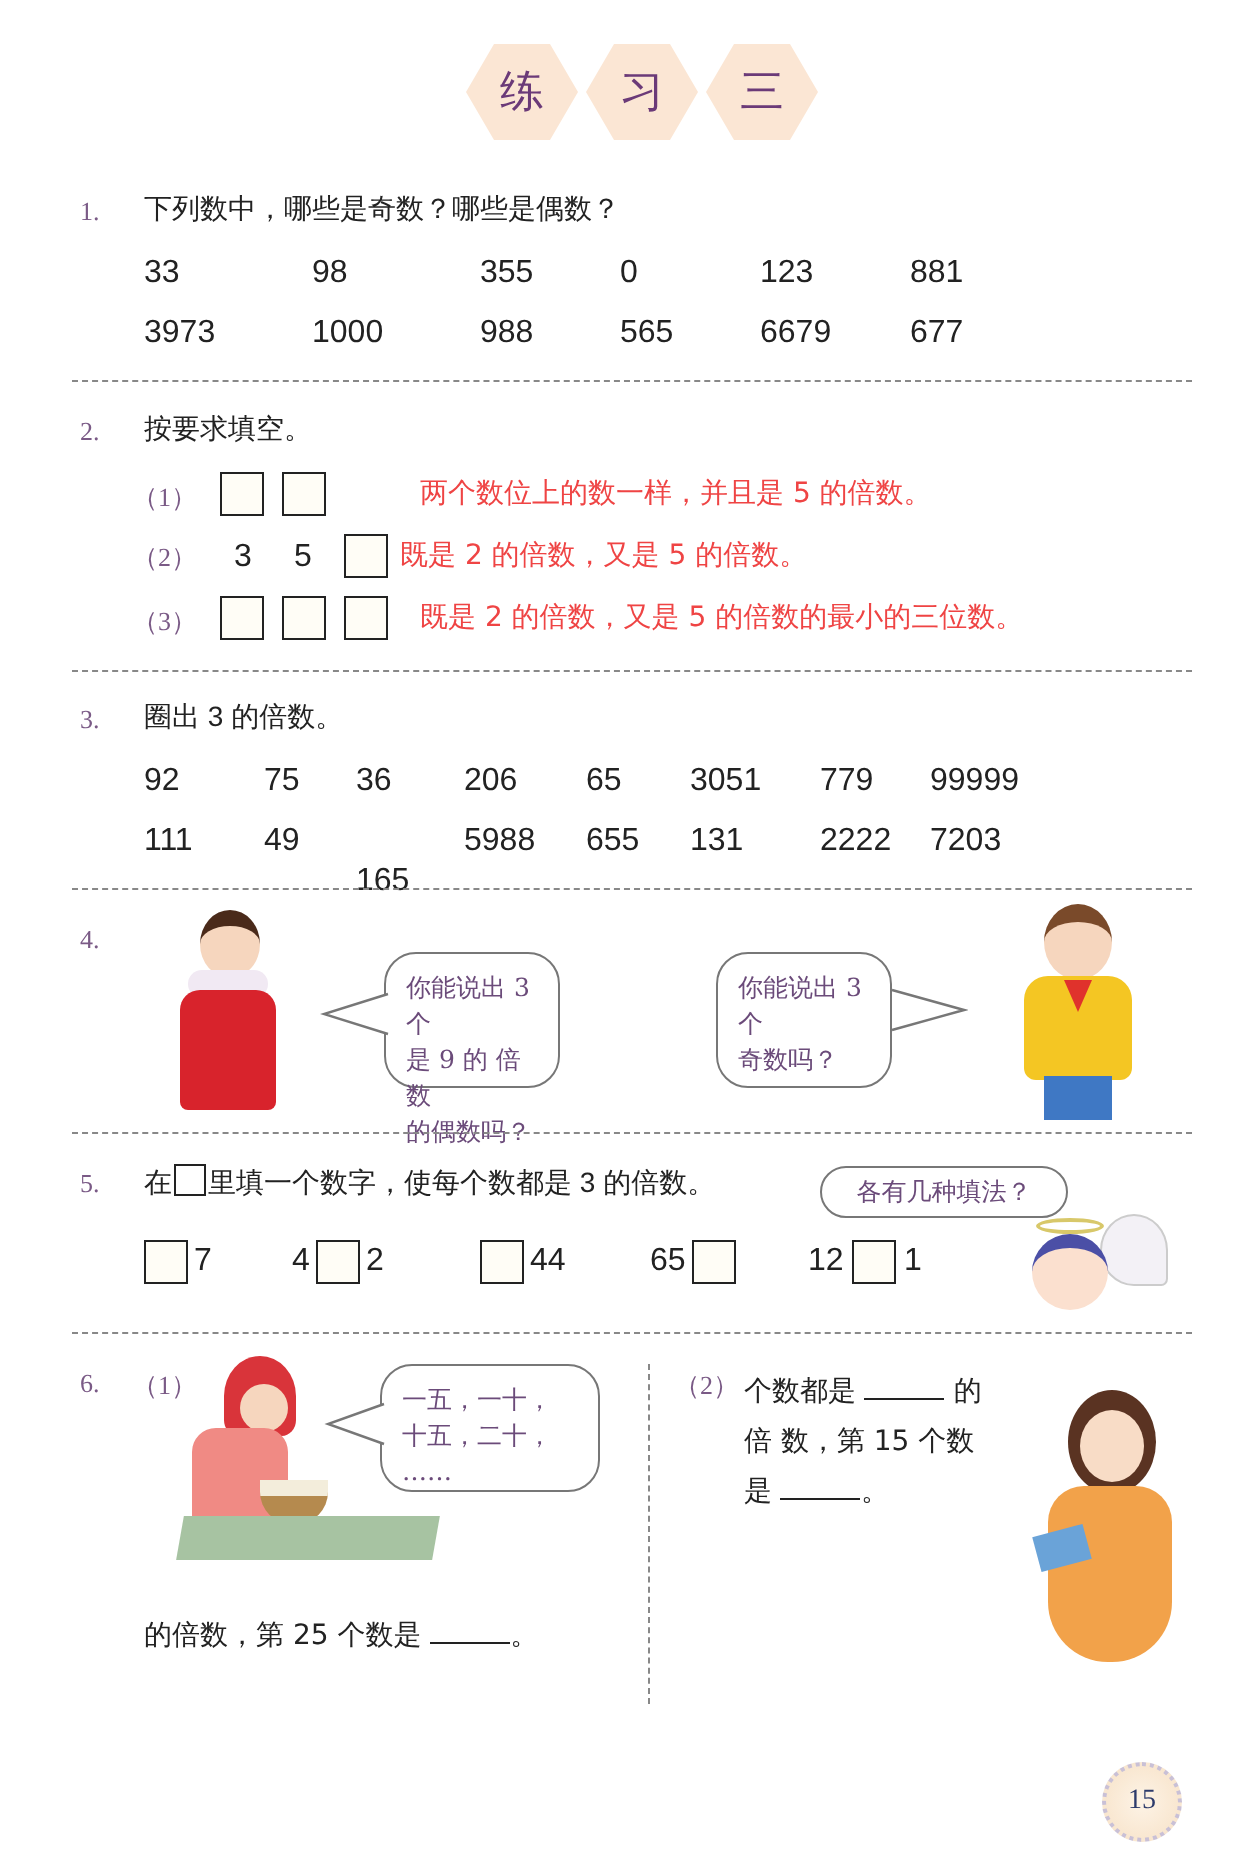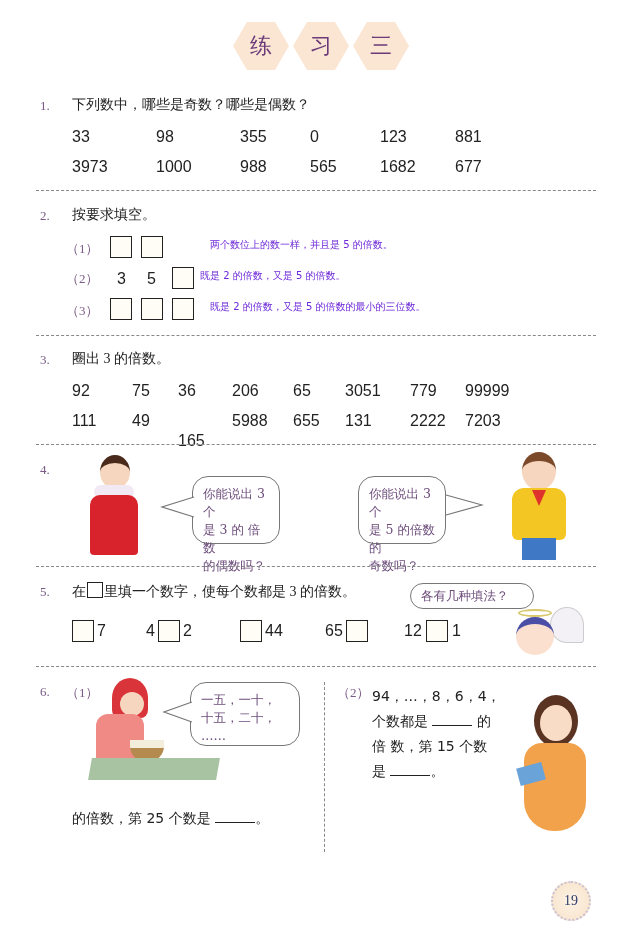--- a/index.html
+++ b/index.html
@@ -4,27 +4,27 @@
 <style>
   * { box-sizing: border-box; margin: 0; padding: 0; }
   html, body { width: 624px; height: 933px; background: #ffffff; overflow: hidden; }
   body { position: relative; font-family: "DejaVu Serif", serif; color: #222; }
 
   .title-wrap { position: absolute; top: 22px; left: 233px; display: flex; gap: 4px; }
   .hex { width: 56px; height: 48px; background: #fbe6d4; clip-path: polygon(25% 0, 75% 0, 100% 50%, 75% 100%, 25% 100%, 0 50%);
          display: flex; align-items: center; justify-content: center; font-size: 22px; color: #6b3a78; font-family: "DejaVu Serif", serif; }
 
   .qnum { position: absolute; left: 40px; font-size: 13px; color: #7a5a86; font-family: "Liberation Serif", serif; }
-  .qtext { position: absolute; left: 72px; font-size: 14px; color: #222; font-family: Liberation Serif, serif; }
+  .qtext { position: absolute; left: 72px; font-size: 14px; color: #222; font-family: Liberation Sans, sans-serif; }
   .num { position: absolute; font-family: "Liberation Sans", sans-serif; font-size: 16px; color: #222; }
   .divider { position: absolute; left: 36px; width: 560px; height: 0; border-top: 1px dashed #888; }
 
   .sub-label { position: absolute; font-family: "Liberation Serif", serif; font-size: 13px; color: #7a5a86; }
   .box { position: absolute; width: 22px; height: 22px; border: 1.5px solid #222; background: #fffdf6; }
-  .cn { position: absolute; font-family: "DejaVu Sans", sans-serif; font-size: 10px; color: #6d28d9; white-space: nowrap; }
+  .cn { position: absolute; font-family: "DejaVu Sans", sans-serif; font-size: 14px; color: #ef4444; white-space: nowrap; }
 
   .bubble { position: absolute; border: 1.2px solid #777; border-radius: 16px; background: #fff; padding: 8px 10px;
             font-size: 12.5px; color: #6b4b7a; line-height: 18px; font-family: "DejaVu Serif", serif; }
 
   .figure { position: absolute; border-radius: 10px; }
   .page-num { position: absolute; left: 551px; top: 881px; width: 40px; height: 40px; border-radius: 50%;
               background: radial-gradient(circle, #fdf3e6 0%, #f7e2c8 100%); border: 2px dotted #c9c0d6;
               display: flex; align-items: center; justify-content: center; font-family: "Liberation Serif", serif; font-size: 14px; color: #2d3b6b; }
   .vline { position: absolute; left: 324px; top: 682px; height: 170px; border-left: 1px dashed #888; }
   .blank { display: inline-block; width: 40px; border-bottom: 1px solid #222; height: 12px; vertical-align: baseline; }
@@ -44,21 +44,21 @@
 <div class="num" style="top:128px;left:72px">33</div>
 <div class="num" style="top:128px;left:156px">98</div>
 <div class="num" style="top:128px;left:240px">355</div>
 <div class="num" style="top:128px;left:310px">0</div>
 <div class="num" style="top:128px;left:380px">123</div>
 <div class="num" style="top:128px;left:455px">881</div>
 <div class="num" style="top:158px;left:72px">3973</div>
 <div class="num" style="top:158px;left:156px">1000</div>
 <div class="num" style="top:158px;left:240px">988</div>
 <div class="num" style="top:158px;left:310px">565</div>
-<div class="num" style="top:158px;left:380px">1682</div>
+<div class="num" style="top:158px;left:380px">6679</div>
 <div class="num" style="top:158px;left:455px">677</div>
 <div class="divider" style="top:190px"></div>
 
 <div class="qnum" style="top:208px">2.</div>
 <div class="qtext" style="top:206px">按要求填空。</div>
 
 <div class="sub-label" style="top:240px;left:66px">（1）</div>
 <div class="box" style="top:236px;left:110px"></div>
 <div class="box" style="top:236px;left:141px"></div>
 <div class="cn" style="top:238px;left:210px">两个数位上的数一样，并且是 5 的倍数。</div>
@@ -98,49 +98,48 @@
 
 <div class="qnum" style="top:462px">4.</div>
 
 <div class="figure" style="top:455px;left:88px;width:55px;height:105px;">
   <div style="position:absolute;top:0;left:12px;width:30px;height:34px;border-radius:50%;background:#f6d6be;border-top:8px solid #4a2a1a;"></div>
   <div style="position:absolute;top:30px;left:6px;width:40px;height:14px;border-radius:7px;background:#f1e9f3;"></div>
   <div style="position:absolute;top:40px;left:2px;width:48px;height:60px;border-radius:10px 10px 4px 4px;background:#d8232c;"></div>
 </div>
 <div class="bubble" style="top:476px;left:192px;width:88px;height:68px;">
   <div>你能说出 3 个</div>
-  <div>是 3 的 倍 数</div>
+  <div>是 9 的 倍 数</div>
   <div>的偶数吗？</div>
 </div>
 <svg style="position:absolute;top:495px;left:160px" width="36" height="24">
   <polyline points="34,2 2,12 34,22" fill="#fff" stroke="#777" stroke-width="1.2"></polyline>
 </svg>
 
 <div class="bubble" style="top:476px;left:358px;width:88px;height:68px;">
   <div>你能说出 3 个</div>
-  <div>是 5 的倍数的</div>
   <div>奇数吗？</div>
 </div>
 <svg style="position:absolute;top:493px;left:444px" width="40" height="24">
   <polyline points="2,2 38,12 2,22" fill="#fff" stroke="#777" stroke-width="1.2"></polyline>
 </svg>
 
 <div class="figure" style="top:452px;left:510px;width:58px;height:110px;">
   <div style="position:absolute;top:0;left:12px;width:34px;height:38px;border-radius:50%;background:#f6d6be;border-top:9px solid #7a4a2a;"></div>
   <div style="position:absolute;top:36px;left:2px;width:54px;height:52px;border-radius:12px 12px 6px 6px;background:#f4c623;"></div>
   <div style="position:absolute;top:38px;left:22px;width:14px;height:16px;background:#e0322c;clip-path:polygon(0 0,100% 0,50% 100%);"></div>
   <div style="position:absolute;top:86px;left:12px;width:34px;height:22px;background:#3f78c4;"></div>
 </div>
 <div class="divider" style="top:566px"></div>
 
 <div class="qnum" style="top:584px">5.</div>
 <div class="qtext" style="top:582px">
   <span>在</span><span style="display:inline-block;width:16px;height:16px;border:1.5px solid #222;vertical-align:-2px;margin:0 1px;"></span><span>里填一个数字，使每个数都是 3 的倍数。</span>
 </div>
-<div class="bubble" style="top:583px;left:410px;width:124px;height:26px;border-radius:13px;padding:3px 10px;font-size:12.5px;">各有几种填法？</div>
+<div class="bubble" style="top:583px;left:410px;width:124px;height:26px;border-radius:13px;padding:3px 10px;font-size:12.5px;text-align:center;">各有几种填法？</div>
 
 <div class="figure" style="top:605px;left:508px;width:78px;height:58px;">
   <div style="position:absolute;top:2px;left:42px;width:34px;height:36px;border-radius:50% 50% 10% 50%;background:#f3f1f6;border:1px solid #ccc;"></div>
   <div style="position:absolute;top:12px;left:8px;width:38px;height:38px;border-radius:50%;background:#fbe0cf;border-top:7px solid #4b4fa6;"></div>
   <div style="position:absolute;top:4px;left:10px;width:34px;height:8px;border-radius:50%;border:2px solid #d8c86a;"></div>
 </div>
 
 <div class="box" style="top:620px;left:72px"></div>
 <div class="num" style="top:622px;left:97px">7</div>
 
@@ -179,26 +178,25 @@
 </svg>
 
 <div class="lines" style="top:806px;left:72px;">
   <div><span>的倍数，第 25 个数是</span> <span class="blank"></span><span>。</span></div>
 </div>
 
 <div class="vline"></div>
 
 <div class="sub-label" style="top:684px;left:337px">（2）</div>
 <div class="lines" style="top:684px;left:372px;">
-  <div>94，…，8，6，4，</div>
   <div><span>个数都是</span> <span class="blank"></span> <span>的</span></div>
   <div>倍 数，第 15 个数</div>
   <div><span>是</span> <span class="blank"></span><span>。</span></div>
 </div>
 
 <div class="figure" style="top:695px;left:518px;width:74px;height:138px;">
   <div style="position:absolute;top:0;left:16px;width:44px;height:52px;border-radius:50%;background:#5a3322;"></div>
   <div style="position:absolute;top:10px;left:22px;width:32px;height:36px;border-radius:50%;background:#f8dcc6;"></div>
   <div style="position:absolute;top:48px;left:6px;width:62px;height:88px;border-radius:18px 18px 30px 30px;background:#f2a24a;"></div>
   <div style="position:absolute;top:70px;left:0;width:26px;height:18px;background:#6aa3d8;transform:rotate(-15deg);"></div>
 </div>
 
-<div class="page-num">19</div>
+<div class="page-num">15</div>
 
 </body></html>

